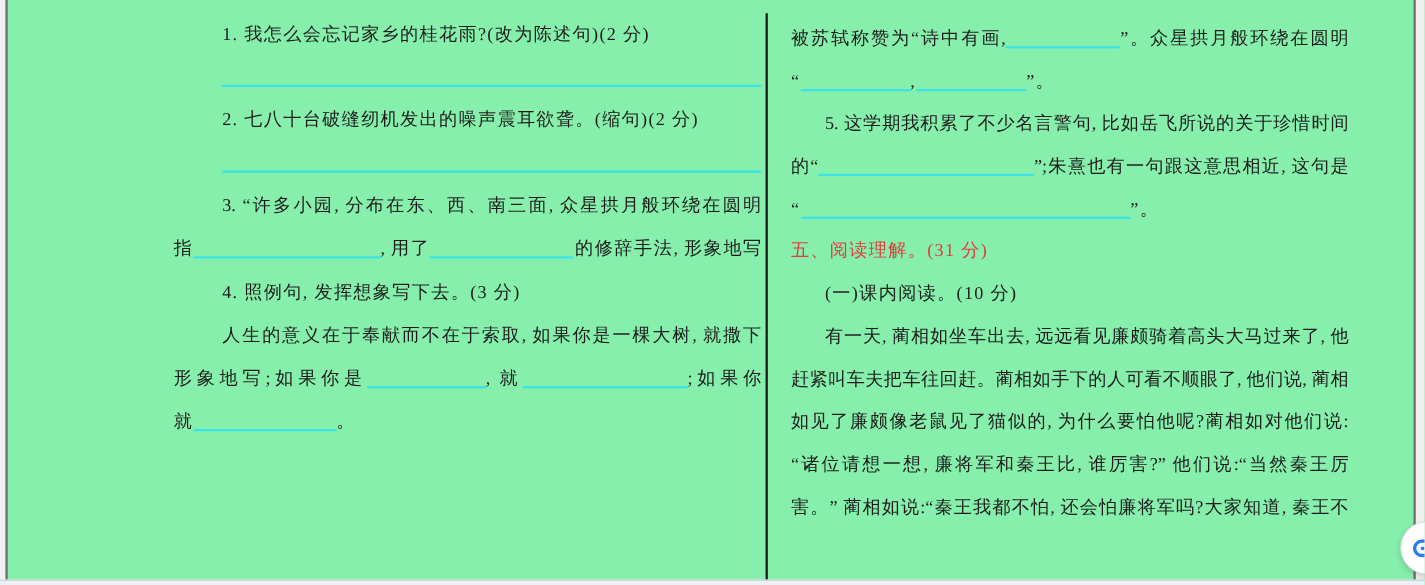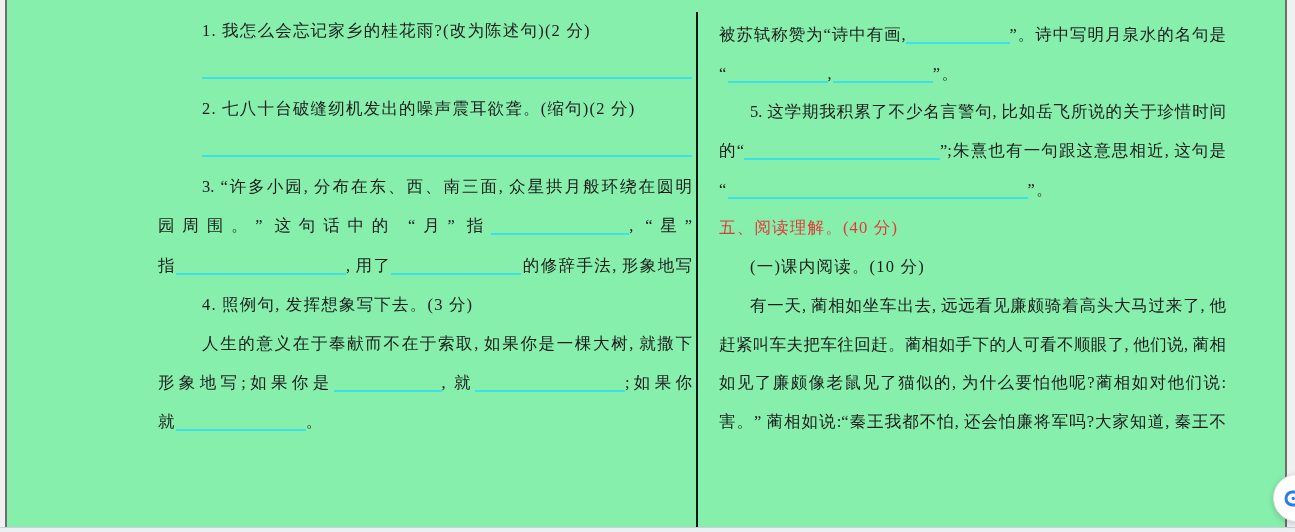--- a/index.html
+++ b/index.html
@@ -44,38 +44,38 @@
 <body>
 
 <div class="page">
   <div class="col-divider"></div>
   <div class="column left" id="col-left">
       <div class="line" style="text-indent: 44px;"><span>1. 我怎么会忘记家乡的桂花雨?(改为陈述句)(2 分)</span></div>
       <div class="line" style="text-indent: 44px;"><span class="blank" style="width: 490px;"></span></div>
       <div class="line" style="text-indent: 44px;"><span>2. 七八十台破缝纫机发出的噪声震耳欲聋。(缩句)(2 分)</span></div>
       <div class="line" style="text-indent: 44px;"><span class="blank" style="width: 490px;"></span></div>
       <div class="line justify" style="text-indent: 44px;"><span>3. “许多小园, 分布在东、西、南三面, 众星拱月般环绕在圆明</span></div>
-      <div class="line justify"><span>园周围。” 这句话中的 “月” 指</span><span class="blank" style="width: 138px;"></span><span>, “星”</span></div>
       <div class="line justify"><span>指</span><span class="blank" style="width: 170px;"></span><span>, 用了</span><span class="blank" style="width: 130px;"></span><span>的修辞手法, 形象地写</span></div>
       <div class="line" style="text-indent: 44px;"><span>4. 照例句, 发挥想象写下去。(3 分)</span></div>
       <div class="line justify" style="text-indent: 44px;"><span>人生的意义在于奉献而不在于索取, 如果你是一棵大树, 就撒下</span></div>
       <div class="line justify"><span>形象地写;如果你是</span><span class="blank" style="width: 108px;"></span><span>, 就</span><span class="blank" style="width: 150px;"></span><span>;如果你</span></div>
       <div class="line"><span>就</span><span class="blank" style="width: 130px;"></span><span>。</span></div>
     </div>
   <div class="column right" id="col-right">
-      <div class="line justify"><span>被苏轼称赞为“诗中有画,</span><span class="blank" style="width: 104px;"></span><span>”。诗中写明月泉水的名句是</span></div>
+      <div class="line justify"><span>被苏轼称赞为“诗中有画,</span><span class="blank" style="width: 104px;"></span><span>”。众星拱月般环绕在圆明</span></div>
       <div class="line"><span>“</span><span class="blank" style="width: 100px;"></span><span>,</span><span class="blank" style="width: 100px;"></span><span>”。</span></div>
       <div class="line justify" style="text-indent: 31px;"><span>5. 这学期我积累了不少名言警句, 比如岳飞所说的关于珍惜时间</span></div>
       <div class="line justify"><span>的“</span><span class="blank" style="width: 196px;"></span><span>”;朱熹也有一句跟这意思相近, 这句是</span></div>
       <div class="line"><span>“</span><span class="blank" style="width: 300px;"></span><span>”。</span></div>
-      <div class="line" style="color: rgb(226, 59, 59);"><span>五、阅读理解。(40 分)</span></div>
+      <div class="line" style="color: rgb(226, 59, 59);"><span>五、阅读理解。(31 分)</span></div>
       <div class="line" style="text-indent: 31px; font-family: Liberation Serif, serif;"><span>(一)课内阅读。(10 分)</span></div>
       <div class="line justify" style="text-indent: 31px;"><span>有一天, 蔺相如坐车出去, 远远看见廉颇骑着高头大马过来了, 他</span></div>
       <div class="line justify"><span>赶紧叫车夫把车往回赶。蔺相如手下的人可看不顺眼了, 他们说, 蔺相</span></div>
       <div class="line justify"><span>如见了廉颇像老鼠见了猫似的, 为什么要怕他呢?蔺相如对他们说:</span></div>
+      <div class="line justify"><span>“诸位请想一想, 廉将军和秦王比, 谁厉害?” 他们说:“当然秦王厉</span></div>
       <div class="line justify"><span>害。” 蔺相如说:“秦王我都不怕, 还会怕廉将军吗?大家知道, 秦王不</span></div>
     </div>
 </div>
 
 <div class="bottom-strip"></div>
 
 <div class="assistant-btn">
   <span>
     <svg width="26" height="17" viewBox="0 0 26 17">
       <rect x="2" y="2" width="22" height="13" rx="6.5" fill="none" stroke="#2b7ce9" stroke-width="3"></rect>

